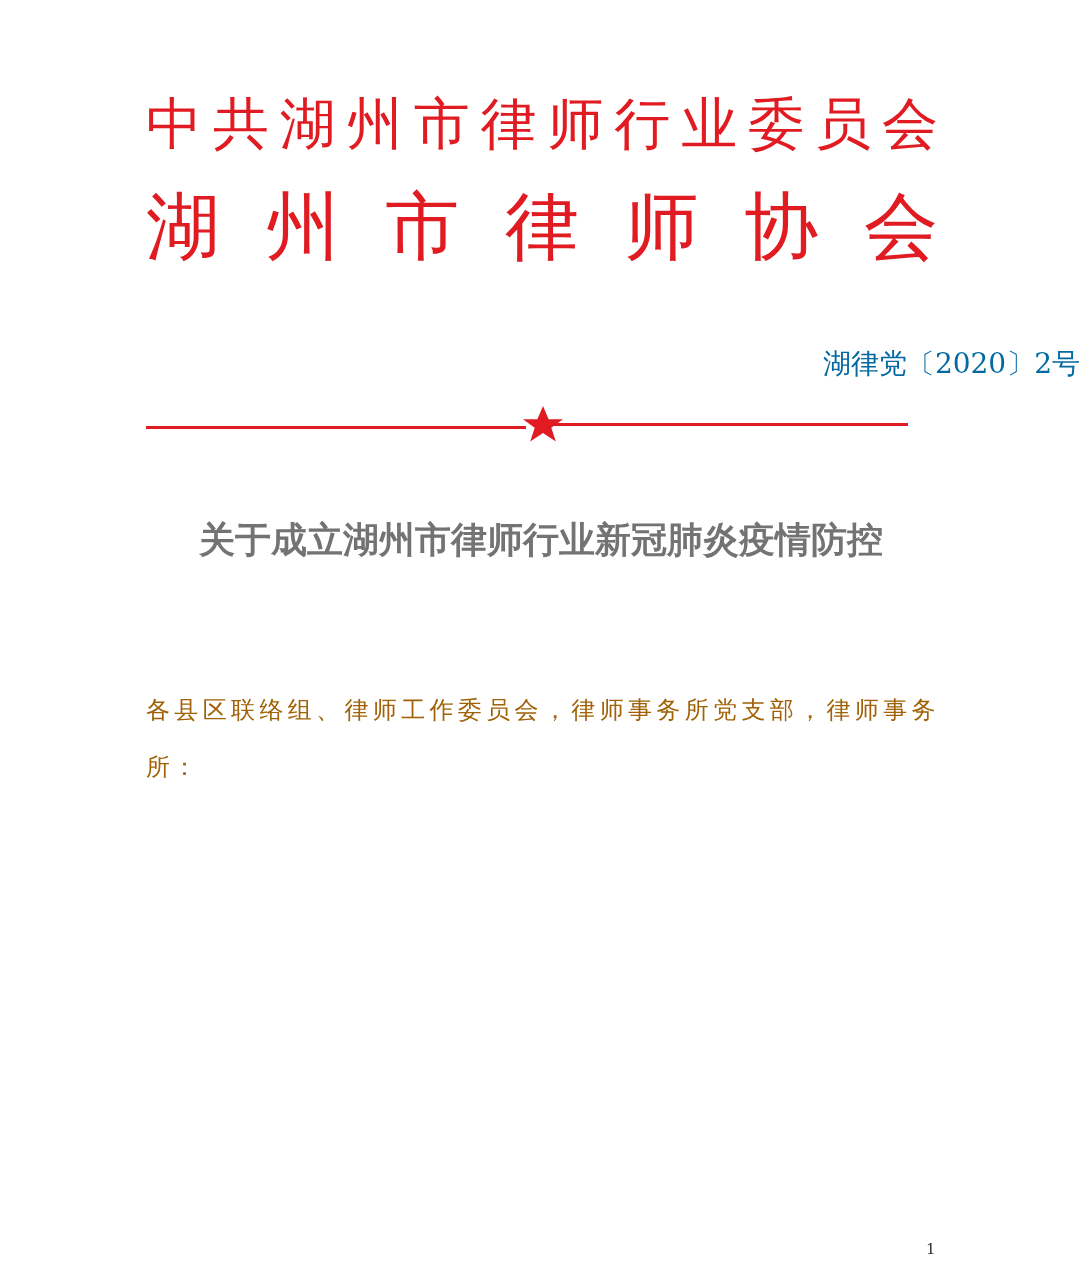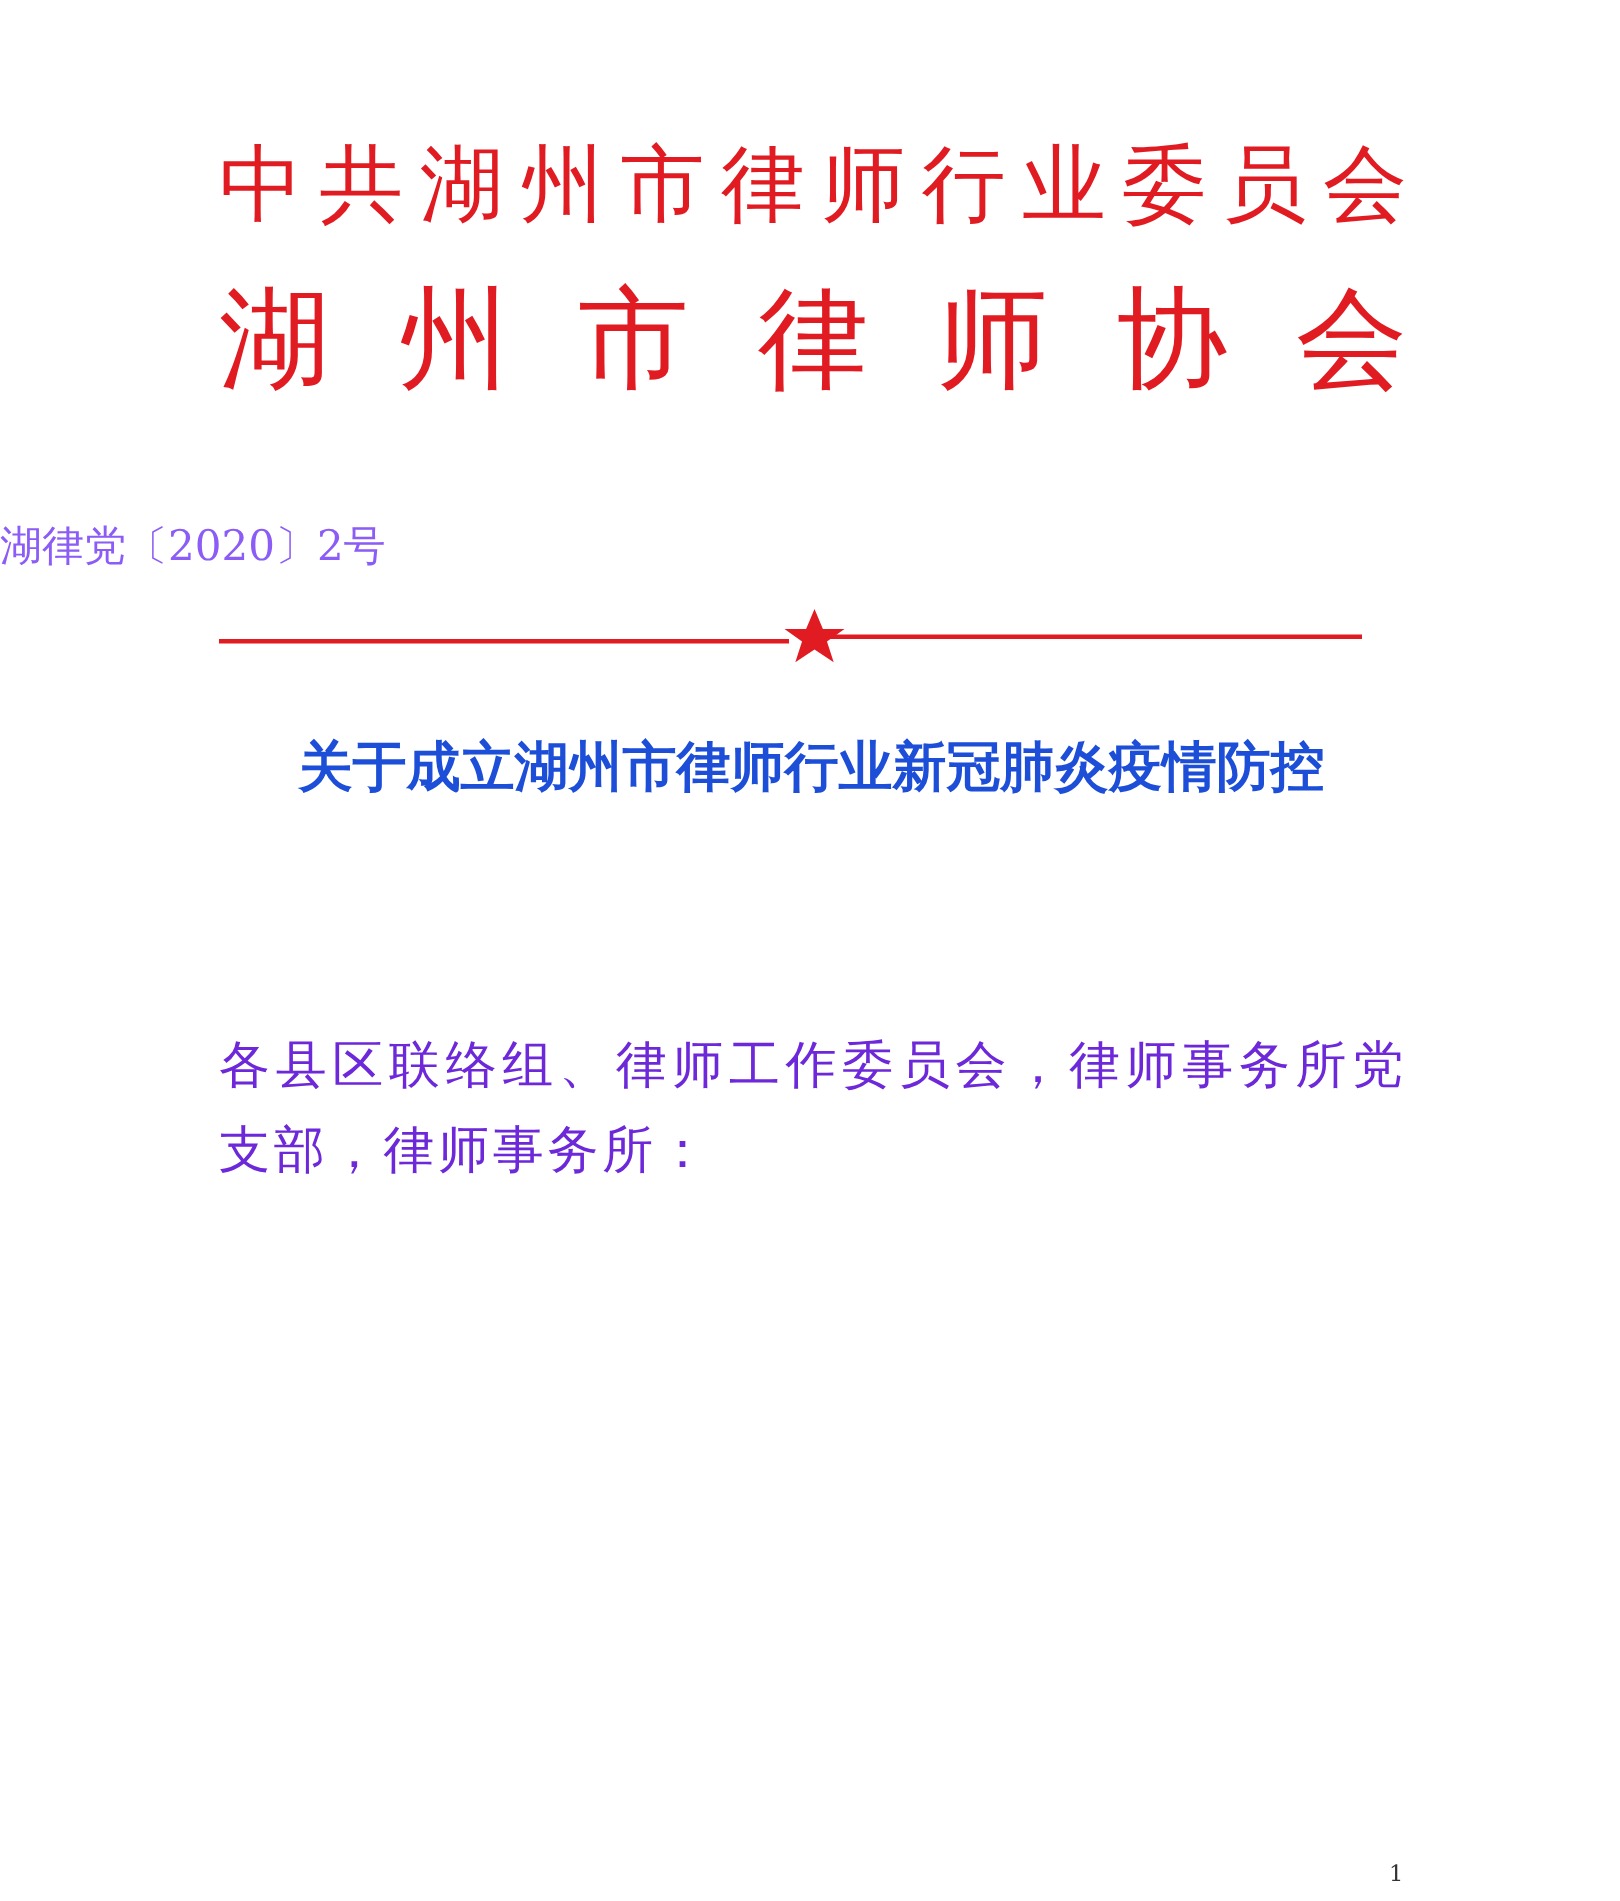--- a/index.html
+++ b/index.html
@@ -13,35 +13,35 @@
       font-family: "DejaVu Sans", sans-serif;
       font-size: 56px; line-height: 64px; color: #e11b22; font-weight: normal;
     }
     .header-line2 {
       position: absolute; left: 146px; top: 184px; width: 792px;
       display: flex; justify-content: space-between;
       font-family: "DejaVu Sans", sans-serif;
       font-size: 74px; line-height: 84px; color: #e11b22;
     }
     .doc-number {
-      position: absolute; left: 0; width: 1080px; top: 344px; text-align: left;
-      font-size: 28px; line-height: 40px; color: #8b5cf6;
+      position: absolute; left: 0; width: 1080px; top: 344px; text-align: right;
+      font-size: 28px; line-height: 40px; color: #0369a1;
     }
     .divider {
       position: absolute; left: 146px; top: 404px; width: 762px; height: 40px;
     }
     .title {
-      position: absolute; left: 146px; width: 790px; top: 484px; text-align: center;
+      position: absolute; left: 146px; width: 790px; top: 512px; text-align: center;
       font-family: "DejaVu Sans", sans-serif; font-weight: bold;
-      font-size: 36px; line-height: 56px; color: #1d4ed8;
+      font-size: 36px; line-height: 56px; color: #737373;
       letter-spacing: 0px;
     }
     .body {
       position: absolute; left: 146px; width: 792px; top: 682px;
-      font-size: 34px; line-height: 56.8px; color: #6d28d9;
+      font-size: 24px; line-height: 56.8px; color: #a16207;
       letter-spacing: 2.5px; text-align: justify;
     }
     .body p { margin: 0; }
     .body p.indent { text-indent: 2em; }
     .page-number {
       position: absolute; left: 926px; top: 1240px; font-size: 15px; color: #333;
       font-family: "DejaVu Serif", serif;
     }
   </style>
 </head>

